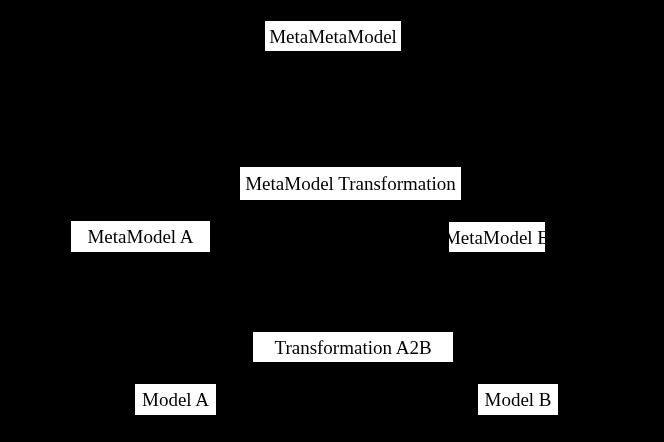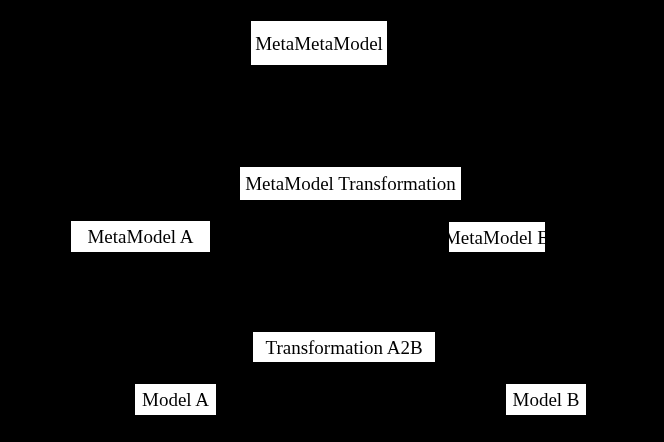--- a/index.html
+++ b/index.html
@@ -20,27 +20,27 @@
     background: #ffffff;
     color: #000000;
     font-size: 19px;
     display: flex;
     align-items: center;
     justify-content: center;
     white-space: nowrap;
     box-sizing: border-box;
     line-height: 1;
   }
-  #node-metametamodel          { left: 251px; top: 21px;  width: 136px; height: 44px; }
+  #node-metametamodel          { left: 265px; top: 21px;  width: 136px; height: 30px; }
   #node-metamodel-transformation { left: 224px; top: 167px; width: 221px; height: 33px; margin-left: 16px; }
   #node-metamodel-a            { left: 71px;  top: 221px; width: 139px; height: 31px; }
   #node-metamodel-b            { left: 449px; top: 222px; width: 96px; height: 30px; }
-  #node-transformation-a2b     { left: 253px; top: 332px; width: 182px; height: 30px; }
+  #node-transformation-a2b     { left: 253px; top: 332px; width: 200px; height: 30px; }
   #node-model-a                { left: 91px;  top: 384px; width: 81px;  height: 31px; margin-left: 44px; }
-  #node-model-b                { left: 478px; top: 384px; width: 80px;  height: 31px; margin-left: 28px; }
+  #node-model-b                { left: 478px; top: 384px; width: 80px;  height: 31px; }
 </style>
 </head>
 <body>
 
 <div class="canvas">
   <div class="node" id="node-metametamodel">MetaMetaModel</div>
 
   <div class="node" id="node-metamodel-transformation">MetaModel Transformation</div>
 
   <div class="node" id="node-metamodel-a">MetaModel A</div>

